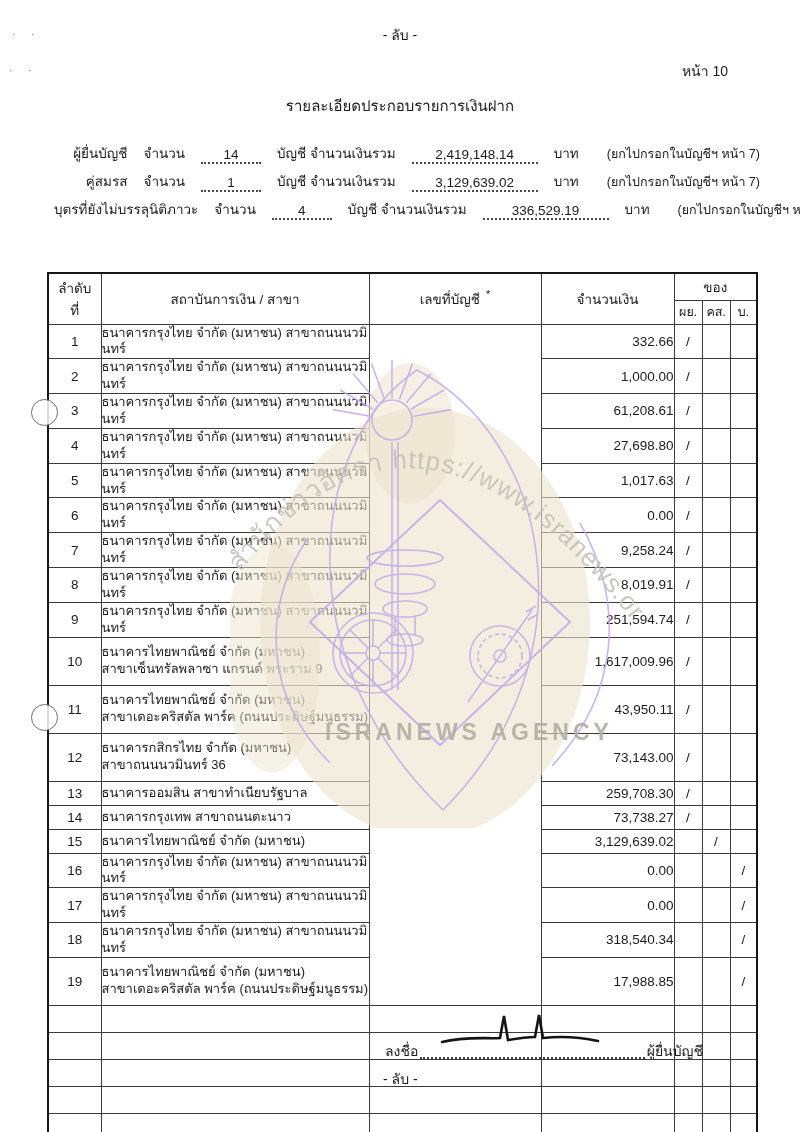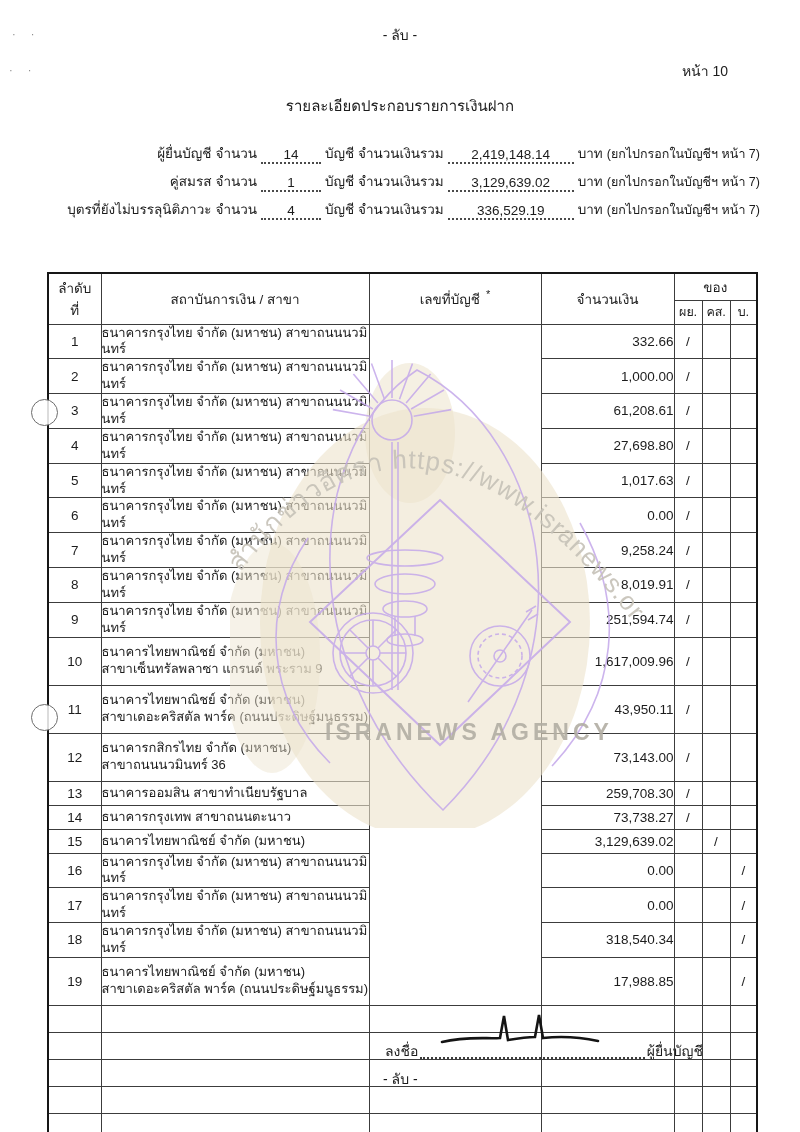--- a/index.html
+++ b/index.html
@@ -11,25 +11,25 @@
   .cls-top{position:absolute;top:24px;left:0;width:100%;text-align:center;font-size:14px;}
   .page-num{position:absolute;top:60px;right:72px;font-size:14px;}
   .doc-title{position:absolute;top:94px;left:0;width:100%;text-align:center;font-size:15px;}
   .specks{position:absolute;color:#8a8a8a;font-size:11px;letter-spacing:6px;}
   .sp1{top:28px;left:12px;} .sp2{top:64px;left:9px;}
 
   
   .summary{position:absolute;top:136px;left:54px;width:706px;font-size:13.5px;}
   .sum-line{display:flex;align-items:flex-end;height:28px;white-space:nowrap;}
   .sum-label{width:158px;text-align:right;}
-  .sum-word{margin:0 4px;}
+  .sum-word{margin:0 16px;}
   .dotfield{border-bottom:2px dotted #4a4a4a;text-align:center;padding:0 4px;}
   .dotfield.count{min-width:52px;}
   .dotfield.amount{min-width:118px;}
-  .sum-note{margin-left:0;font-size:12.5px;}
+  .sum-note{margin-left:12px;font-size:12.5px;}
 
   
   table.deposits{
     position:absolute;top:244px;left:47px;width:709px;
     border-collapse:collapse;table-layout:fixed;z-index:1;margin-top:28px;
   }
   table.deposits th,table.deposits td{border:1px solid #3c3c3c;padding:0;overflow:hidden;}
   table.deposits{border:2px solid #161616;}
   th{font-weight:normal;font-size:13.5px;}
   .hdr-top{height:27px;}

